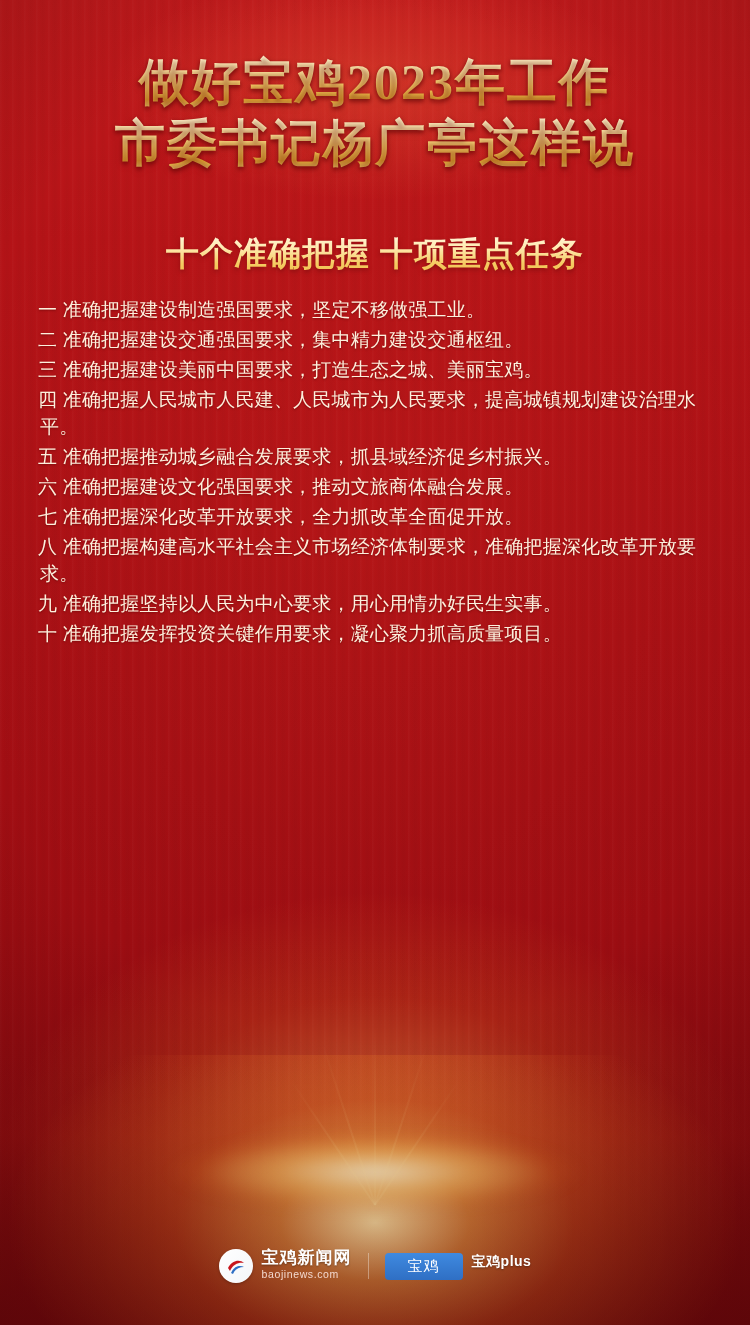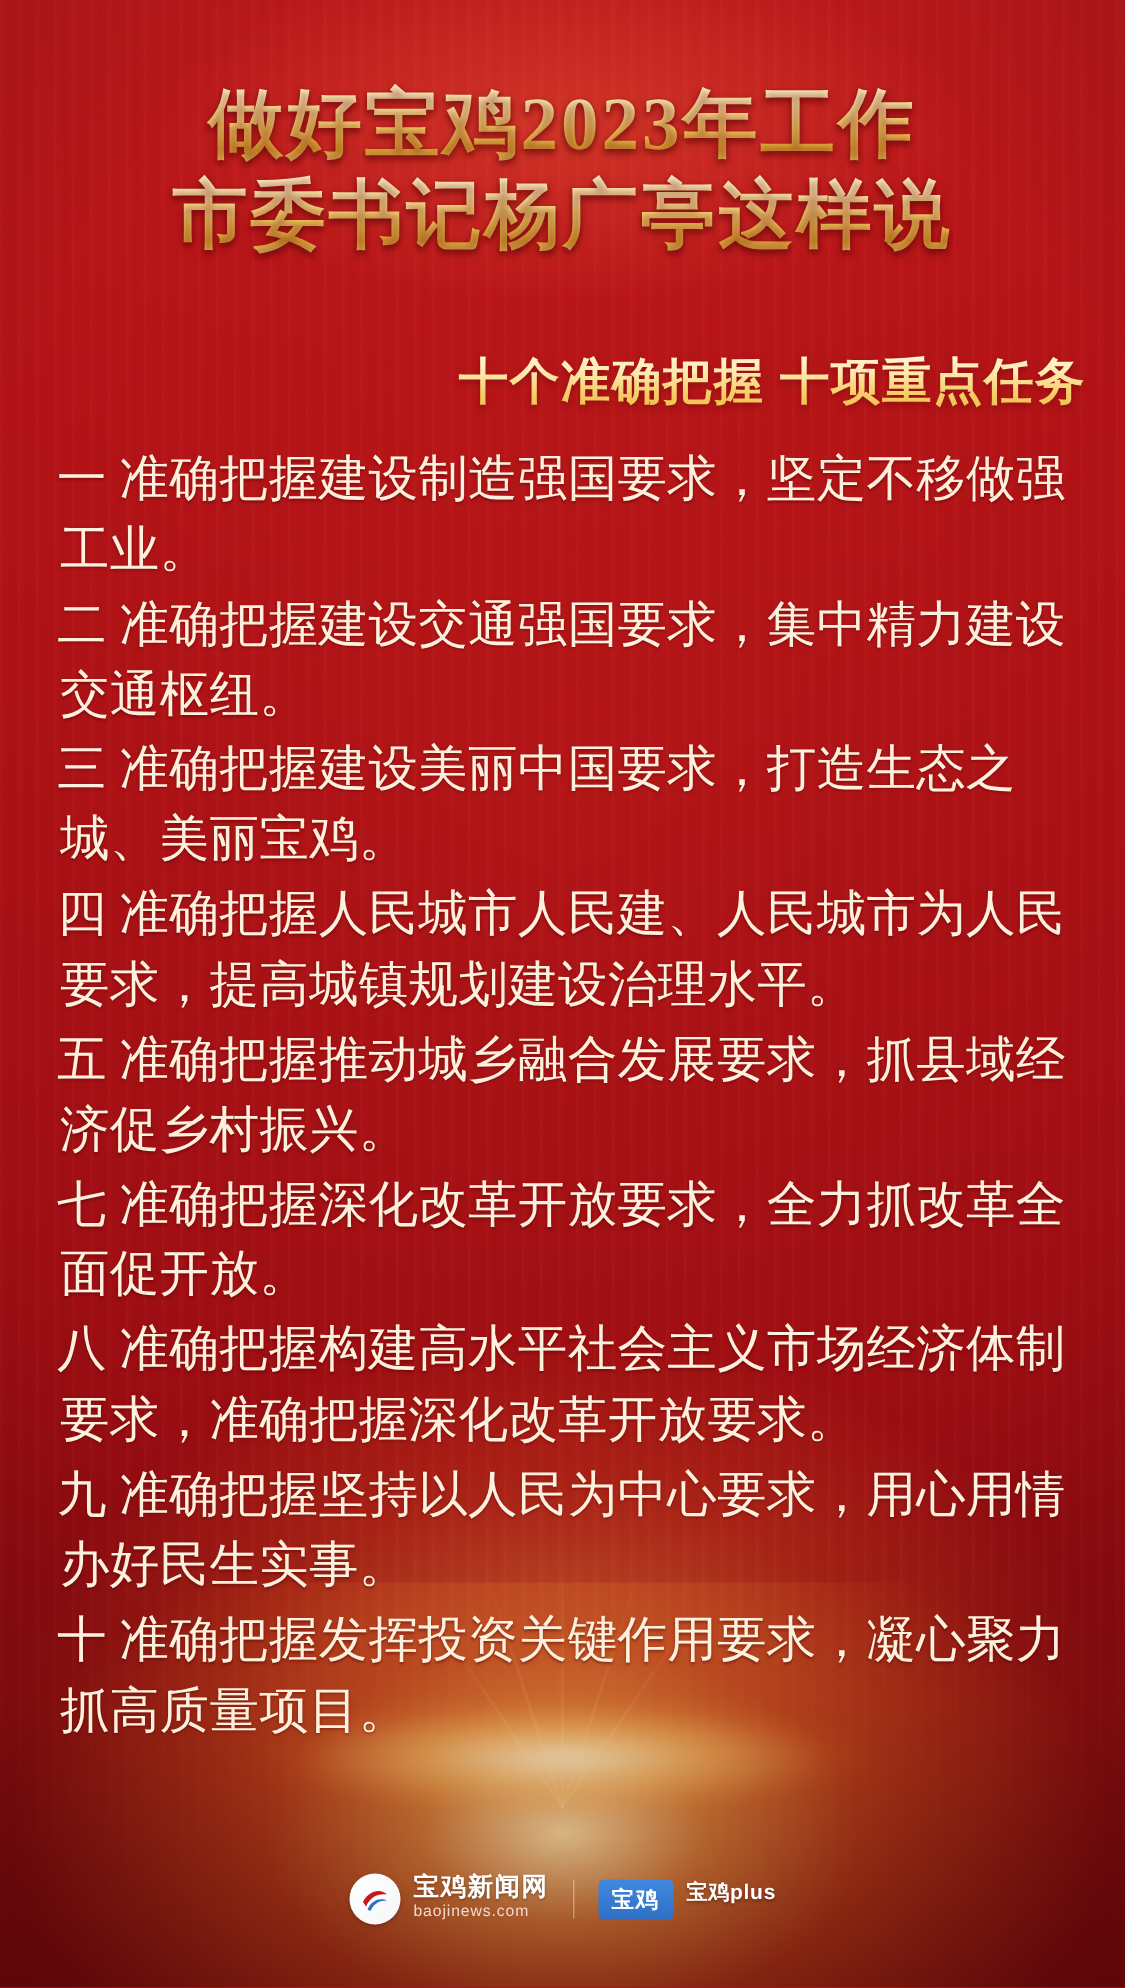--- a/index.html
+++ b/index.html
@@ -76,21 +76,21 @@
   
   .content {
     position: relative;
     z-index: 5;
     padding: 0 26px;
   }
   .section {
     margin-top: 0;
   }
   .section-heading {
-    text-align: right;
+    text-align: center;
     font-family: "Liberation Sans", "DejaVu Sans", sans-serif;
     font-weight: bold;
     font-size: 33px;
     letter-spacing: 1px;
     background: linear-gradient(180deg, #fff8e2 0%, #ffeab0 35%, #f5cb62 70%, #edbb49 100%);
     -webkit-background-clip: text;
     background-clip: text;
     color: transparent;
     -webkit-text-fill-color: transparent;
     filter: drop-shadow(0 2px 2px rgba(100,8,8,0.5));
@@ -98,27 +98,26 @@
   .sec1 .section-heading { margin: 58px 0 20px; }
   .sec2 .section-heading { margin: 46px 0 18px; }
 
   .item-list {
     list-style: none;
     margin: 0;
     padding: 0;
   }
   .item {
     color: #fdf0dd;
-    font-size: 33px;
+    font-size: 19px;
     line-height: 1.42;
     letter-spacing: 0.2px;
     margin: 0 0 3px 0;
     text-shadow: 0 1px 2px rgba(80,4,4,0.5);
     white-space: pre-wrap;
-    font-family: Liberation Serif, serif;
   }
   .sec1 .item { padding-left: 14px; text-indent: -2px; }
   .sec2 .item { padding-left: 8px; }
 
   
   .horizon {
     position: absolute;
     left: 0; right: 0; bottom: 0;
     height: 270px;
     background:
@@ -187,22 +186,22 @@
     margin-top: 2px;
   }
   .divider-dot {
     width: 1px; height: 26px;
     background: rgba(255,255,255,0.35);
   }
   .badge {
     background: linear-gradient(180deg, #3f8ae0 0%, #2f6fc4 100%);
     color: #fff;
     font-size: 15px;
-    font-weight: bold;
-    padding: 4px 9px;
+    font-weight: normal;
+    padding: 4px 23px;
     border-radius: 4px;
     letter-spacing: 1px;
     flex: none;
   }
   .plus-text {
     color: #ffffff;
     font-size: 14px;
     font-weight: bold;
     letter-spacing: 0.5px;
     text-shadow: 0 1px 2px rgba(0,0,0,0.35);
@@ -223,20 +222,21 @@
   <div class="content">
 
     <div class="section sec1">
       <div class="section-heading">十个准确把握 十项重点任务</div>
       <ul class="item-list">
         <li class="item">一 准确把握建设制造强国要求，坚定不移做强工业。</li>
         <li class="item">二 准确把握建设交通强国要求，集中精力建设交通枢纽。</li>
         <li class="item">三 准确把握建设美丽中国要求，打造生态之城、美丽宝鸡。</li>
         <li class="item">四 准确把握人民城市人民建、人民城市为人民要求，提高城镇规划建设治理水平。</li>
         <li class="item">五 准确把握推动城乡融合发展要求，抓县域经济促乡村振兴。</li>
+        <li class="item">六 准确把握建设文化强国要求，推动文旅商体融合发展。</li>
         <li class="item">七 准确把握深化改革开放要求，全力抓改革全面促开放。</li>
         <li class="item">八 准确把握构建高水平社会主义市场经济体制要求，准确把握深化改革开放要求。</li>
         <li class="item">九 准确把握坚持以人民为中心要求，用心用情办好民生实事。</li>
         <li class="item">十 准确把握发挥投资关键作用要求，凝心聚力抓高质量项目。</li>
       </ul>
     </div>
 
   </div>
 
   <div class="horizon"></div>

